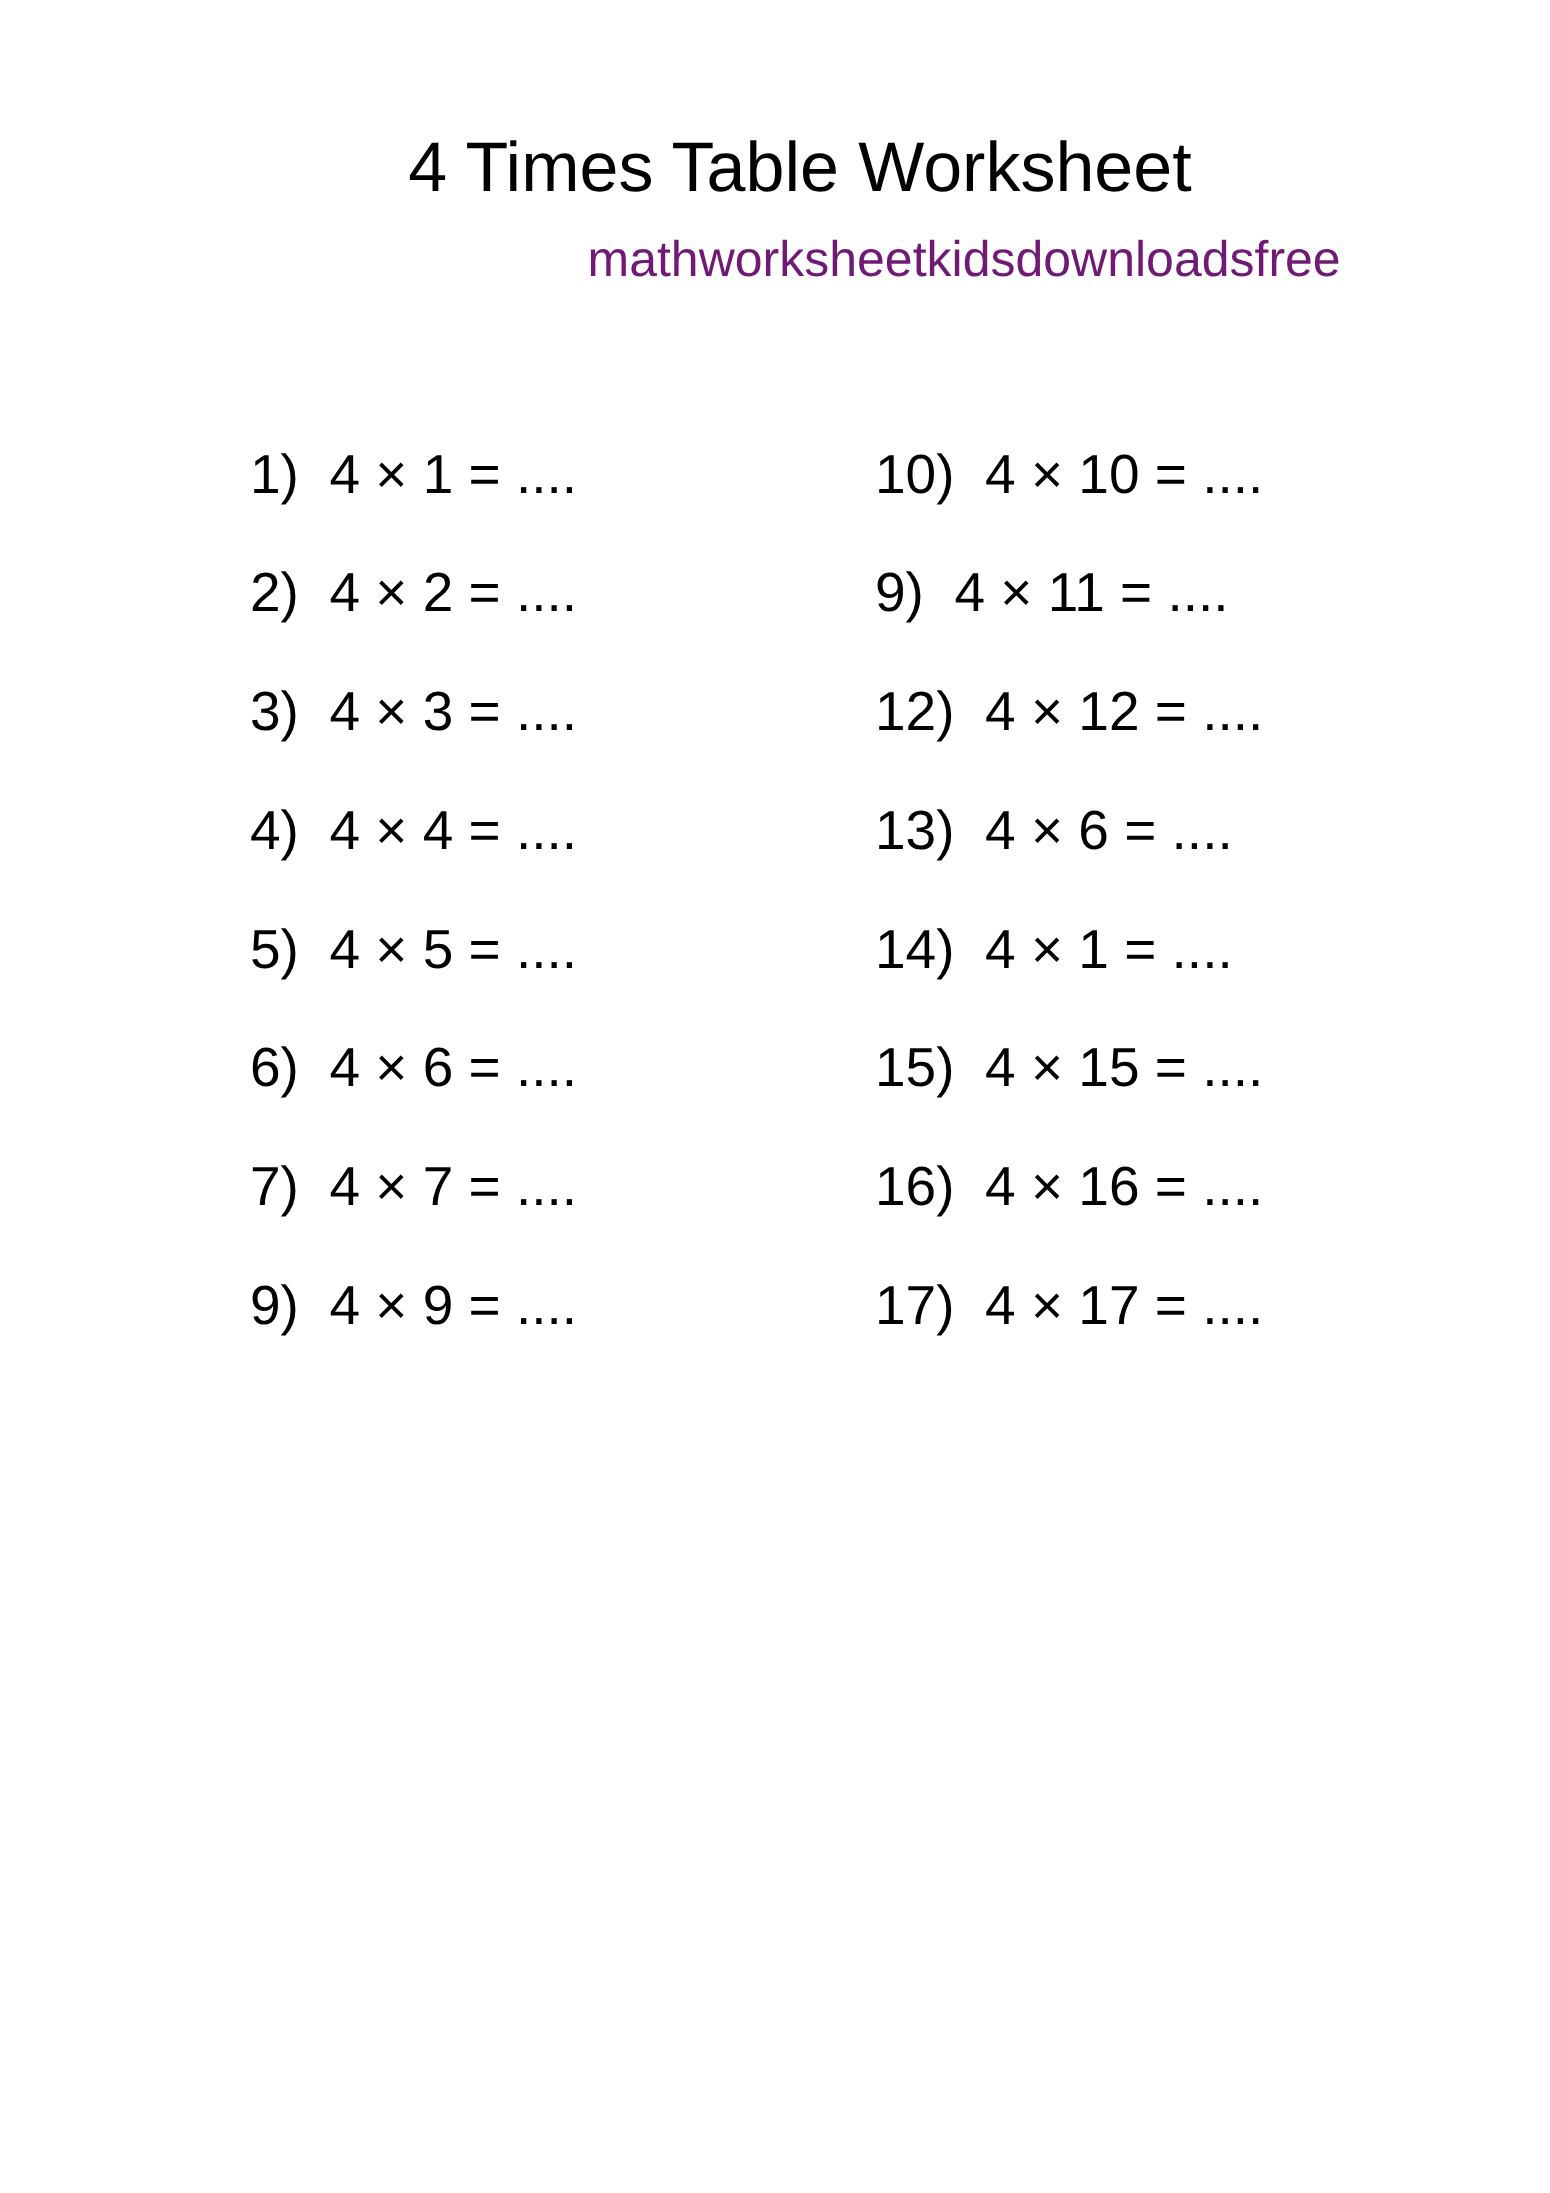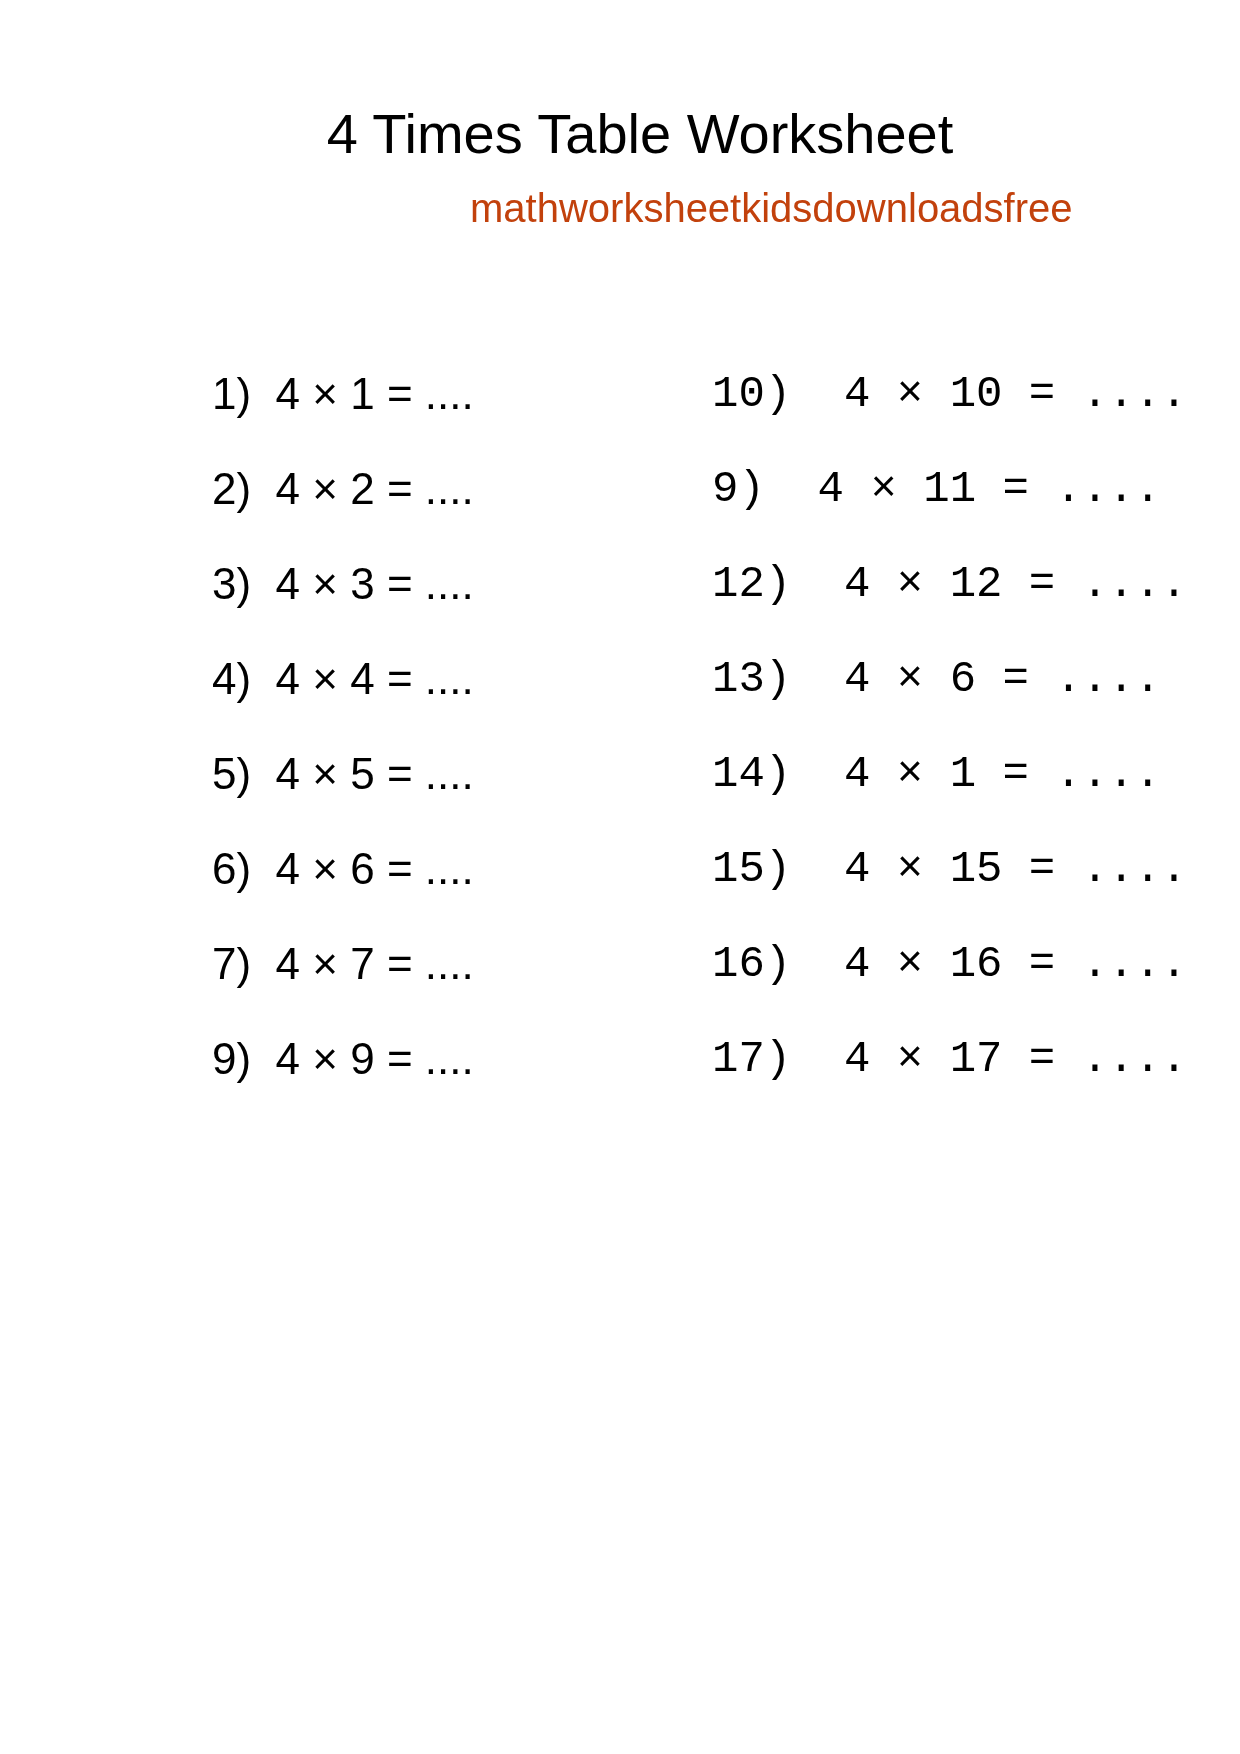--- a/index.html
+++ b/index.html
@@ -1,24 +1,24 @@
 <!DOCTYPE html>
 <html><head>
 <meta charset="utf-8">
 <style>
   html, body { margin: 0; padding: 0; background: #ffffff; }
   body { width: 1240px; height: 1754px; position: relative; overflow: hidden;
          font-family: "Liberation Sans", "DejaVu Sans", sans-serif; color: #000; }
   .title { position: absolute; left: 0; top: 100px; width: 1280px; text-align: center;
            font-size: 56px; line-height: 68px; }
-  .subtitle { position: absolute; left: 470px; top: 184px; font-size: 40px; color: #c2410c;
+  .subtitle { position: absolute; left: 470px; top: 184px; font-size: 40px; color: #701a75;
               line-height: 48px; }
-  .col { position: absolute; top: 368px; margin-left: 12px; }
+  .col { position: absolute; top: 354px; }
   .col-left { left: 200px; }
-  .col-right { left: 700px; font-family: Liberation Mono, monospace; }
+  .col-right { left: 700px; }
   .problem { height: 95px; font-size: 44px; line-height: 52px; white-space: pre; }
 </style>
 </head>
 <body>
 
 <div class="title">4 Times Table Worksheet</div>
 <div class="subtitle">mathworksheetkidsdownloadsfree</div>
 
 <div class="col col-left">
   <div class="problem">1)  4 × 1 = ....</div>

